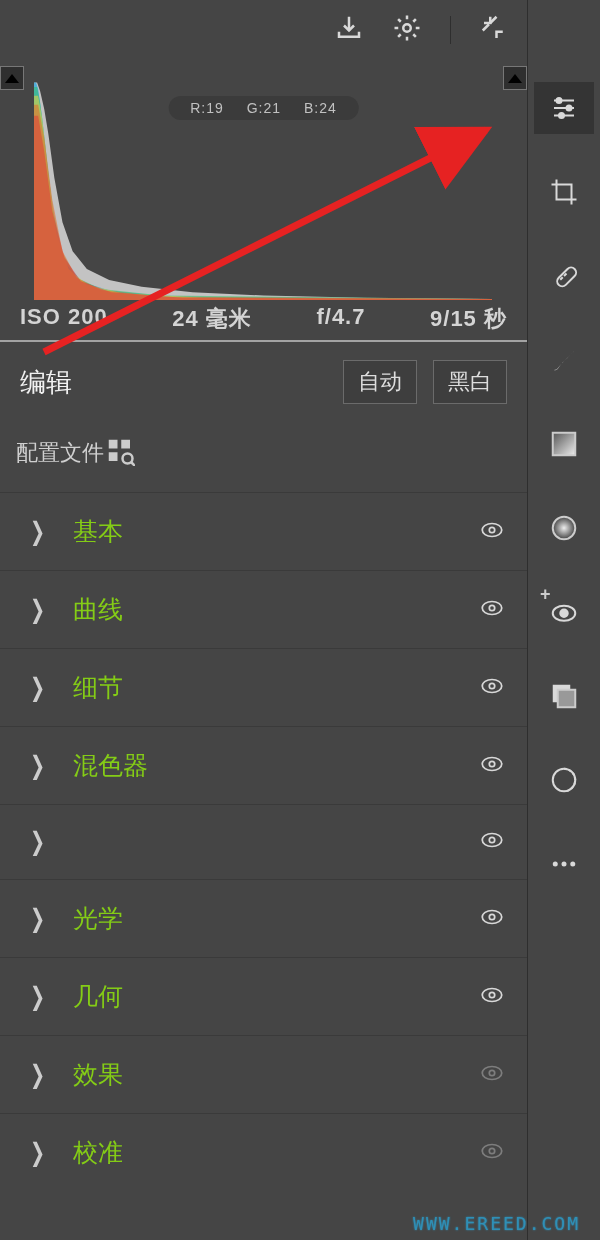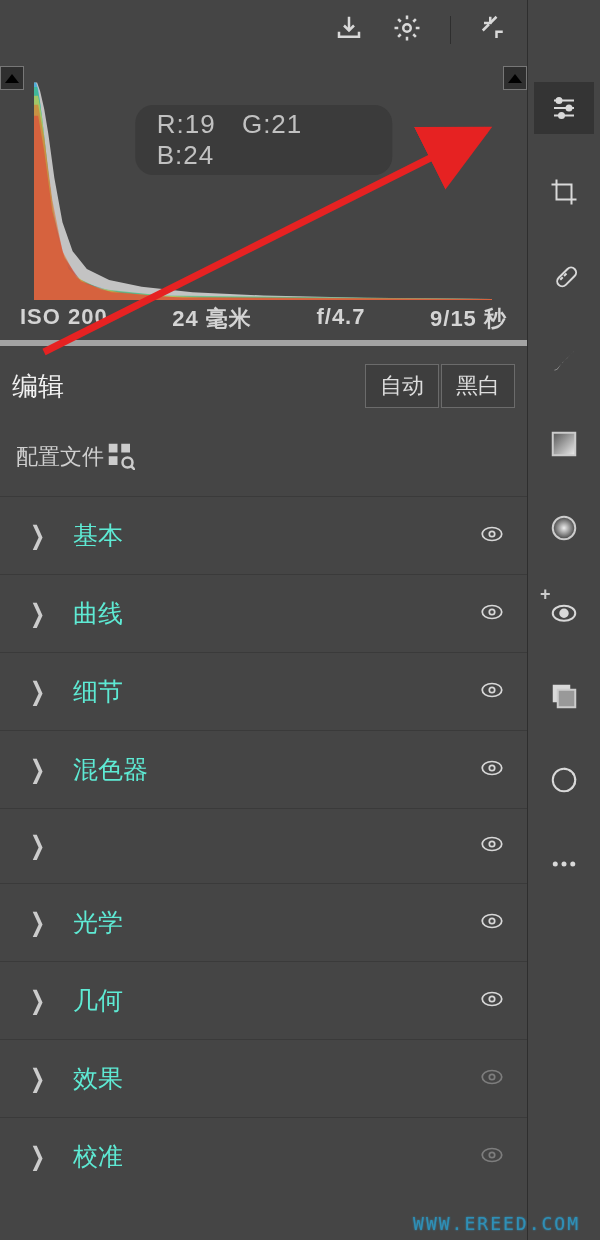--- a/index.html
+++ b/index.html
@@ -42,43 +42,42 @@
     position: relative;
     height: 280px;
     margin: 0 6px;
   }
   .hist-area {
     position: absolute; left: 24px; right: 24px; top: 18px; bottom: 40px;
   }
   .rgb {
     position: absolute; top: 36px; left: 50%; transform: translateX(-50%);
     background: #3b3b3b; padding: 4px 22px; border-radius: 18px;
-    font-size: 26px; letter-spacing: 1px; color: #c1c1c1;
+    font-size: 14px; letter-spacing: 1px; color: #c1c1c1;
     word-spacing: 18px;
-    margin-top: 9px;
   }
   .hist-tri {
     position: absolute; width: 24px; height: 24px; background: #2f2f2f;
     display:flex; align-items:center; justify-content:center; border:1px solid #777;
   }
   .hist-tri::before { content:""; width:0; height:0; border-left:7px solid transparent; border-right:7px solid transparent; border-bottom:9px solid #000; }
   .hist-tri.l { left:-6px; top:6px; }
   .hist-tri.r { right:-6px; top:6px; }
   .exif {
     display:flex; justify-content: space-between;
     padding: 0 14px; font-size: 22px; color:#d4d4d4;
     position: absolute; bottom: 6px; left:0; right:0;
   }
   .exif span { letter-spacing: 1px; font-weight: bold; }
   .editrow {
     display:flex; align-items:center; justify-content:space-between;
-    padding: 18px 12px; border-top:6px solid #a3a3a3;
+    padding: 18px 20px; border-top:2px solid #a3a3a3;
   }
   .editrow .lab { font-size: 26px; color:#f1f1f1; }
-  .btn-grp { display:flex; gap:2px;align-items:center; }
+  .btn-grp { display:flex; gap:16px;align-items:center; }
   .pbtn {
     border:1px solid #6b6b6b; background:#3e3e3e; color:#ddd;
     font-size:22px; padding:6px 14px;
   }
   .profilerow {
     display:flex; align-items:center; gap:1px; padding: 14px 16px 22px;
   }
   .profilerow .plab { font-size:22px; color:#cfcfcf; }
   .psel {
     flex:1; background:#3a3a3a; border:1px solid #2a2a2a;
@@ -86,21 +85,21 @@
     font-size:22px; color:#e6e6e6;
   }
   .pgrid { color:#ccc; }
   .accordion { flex:1; overflow:hidden; }
   .accitem {
     display:flex; align-items:center; justify-content:space-between;
     padding: 22px 22px 22px 30px; border-top:1px solid #3a3a3a;
   }
   .accleft { display:flex; align-items:center; gap:28px; }
   .chev { color:#ccc; font-size:18px; transform: scaleY(1.4); }
-  .accitem .nm { font-size:25px; color:#5eead4; font-weight:500; }
+  .accitem .nm { font-size:25px; color:#84cc16; font-weight:500; }
   .eye svg { width:26px; height:26px; stroke:#d7d7d7; fill:none; stroke-width:1.6; }
   .eye.dim svg { stroke:#7d7d7d; }
   .watermark {
     position:absolute; right:20px; bottom:6px;
     font-family: monospace; letter-spacing:2px;
     font-size:18px; color:#2f8fb6;
     text-shadow: 0 0 2px #2f8fb6;
     text-align: center;
   }
 </style>

